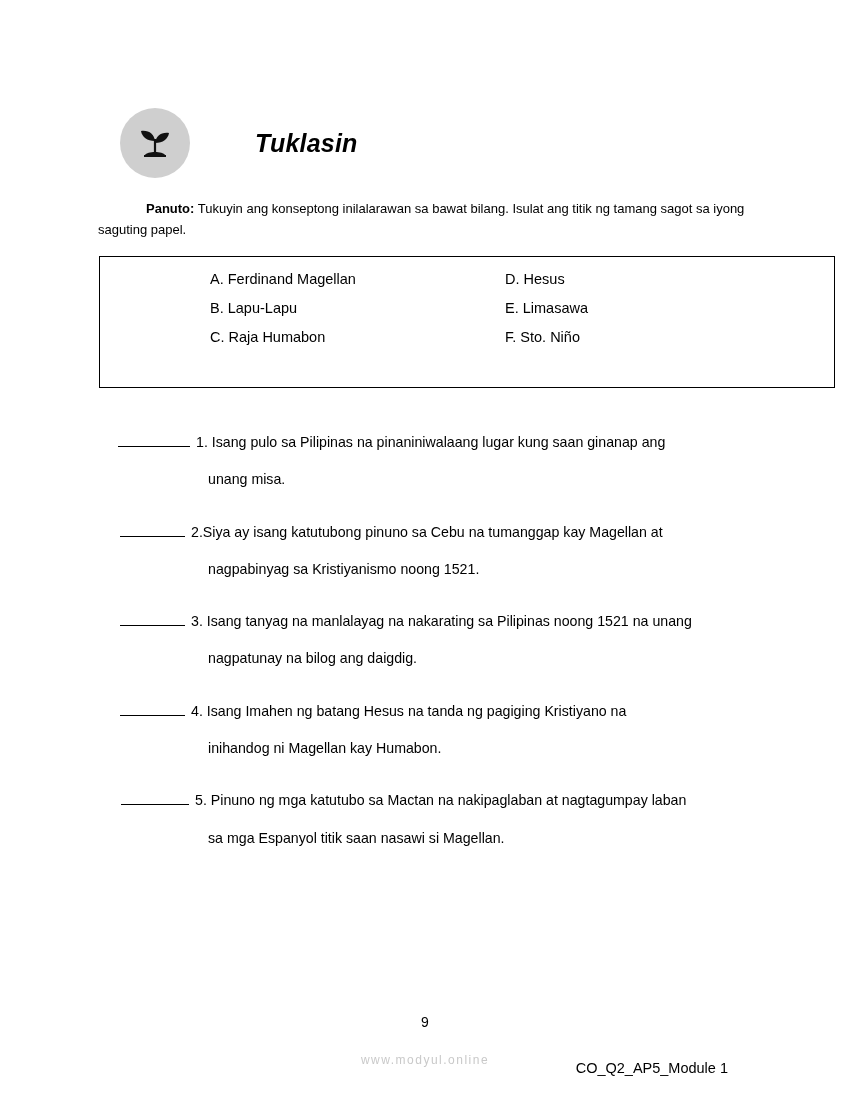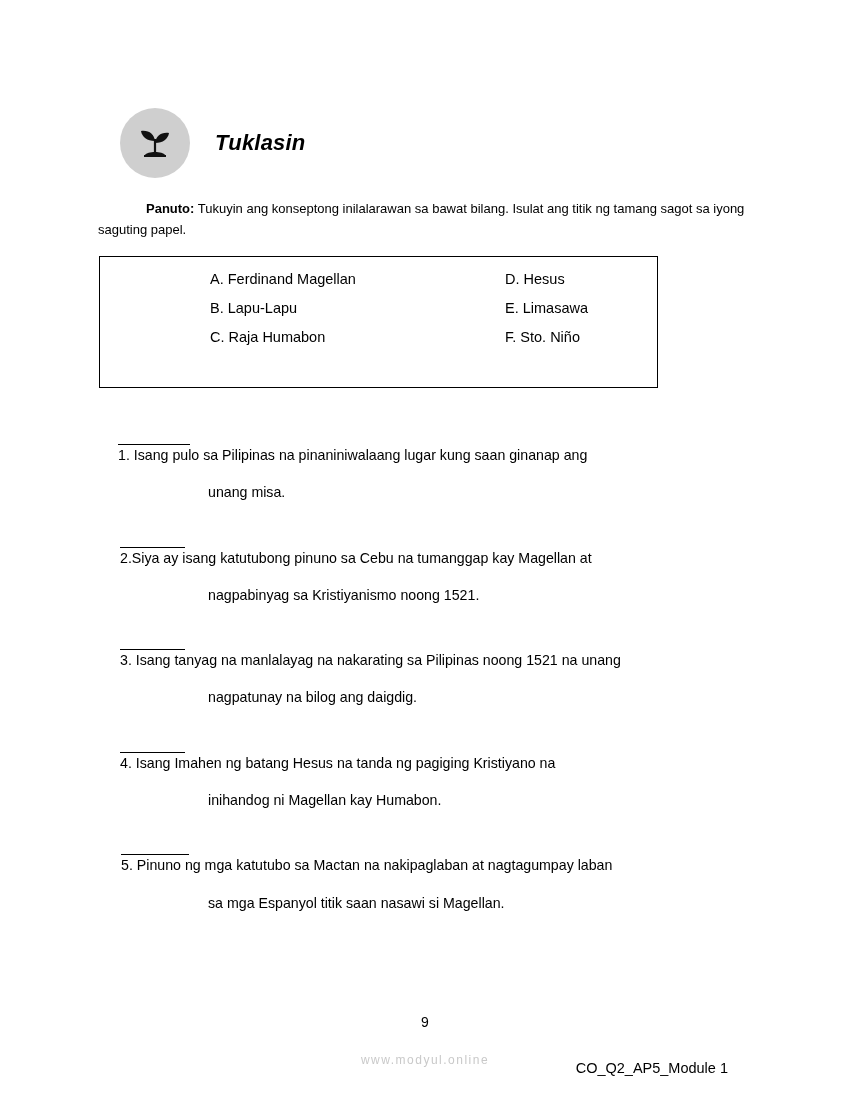--- a/index.html
+++ b/index.html
@@ -36,24 +36,24 @@
     background: #cfcfcf;
     display: flex;
     align-items: center;
     justify-content: center;
     flex: none;
   }
   .badge-circle svg {
     display: block;
   }
   .section-title {
-    font-size: 22px;
+    font-size: 25px;
     font-style: italic;
     font-weight: bold;
-    margin-left: 25px;
+    margin-left: 65px;
     letter-spacing: 0.2px;
     white-space: nowrap;
   }
 
   
   .instructions {
     position: absolute;
     left: 98px;
     top: 198px;
     width: 655px;
@@ -67,21 +67,21 @@
   }
   .instructions b {
     font-weight: bold;
   }
 
   
   .choice-box {
     position: absolute;
     left: 99px;
     top: 256px;
-    width: 559px;
+    width: 736px;
     height: 132px;
     border: 1.6px solid #000;
     box-sizing: border-box;
     text-decoration: underline;
   }
   .choice-grid {
     position: absolute;
     left: 110px;
     top: 14px;
     width: 520px;
@@ -102,21 +102,20 @@
     width: 660px;
   }
   .item {
     margin-bottom: 31px;
     font-size: 14.2px;
     line-height: 1.5;
   }
   .item .line1 {
     display: flex;
     align-items: baseline;
-    flex-direction: column;
   }
   .blank {
     display: inline-block;
     border-bottom: 1.3px solid #000;
     height: 12px;
     flex: none;
   }
   .item .num-text {
     margin-left: 6px;
   }

